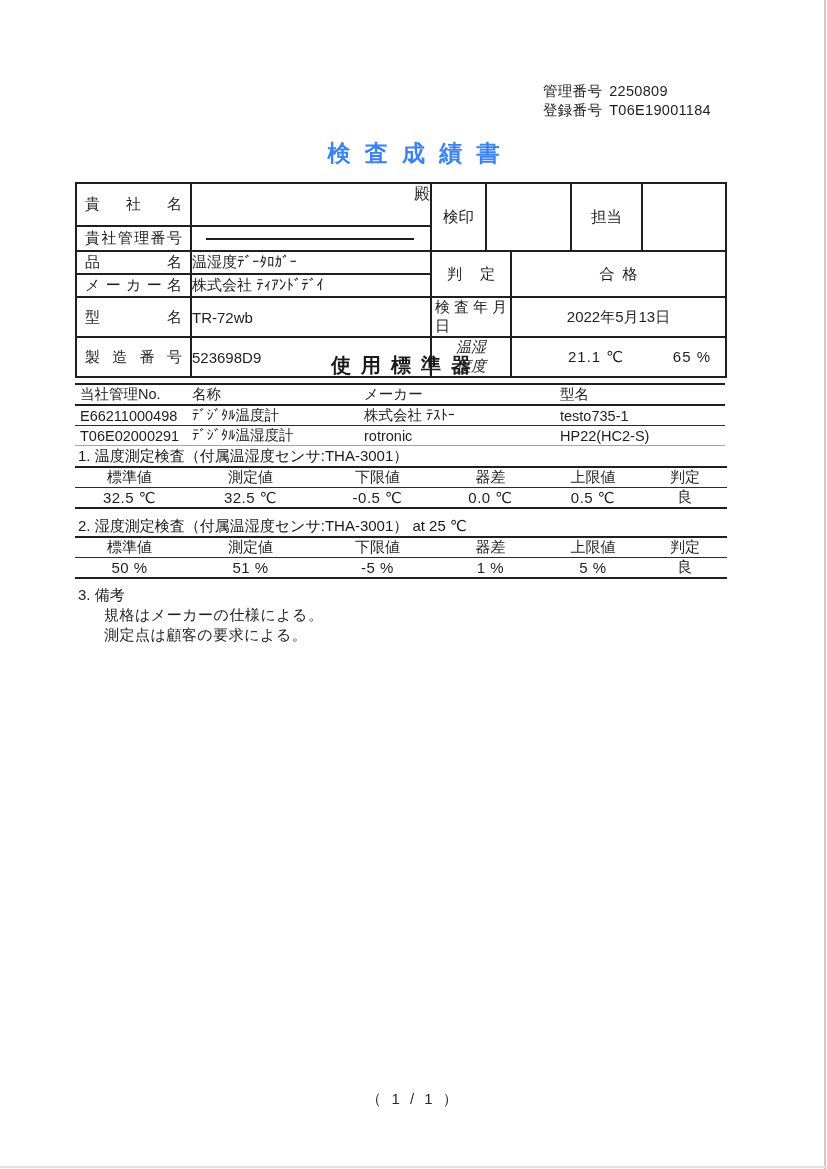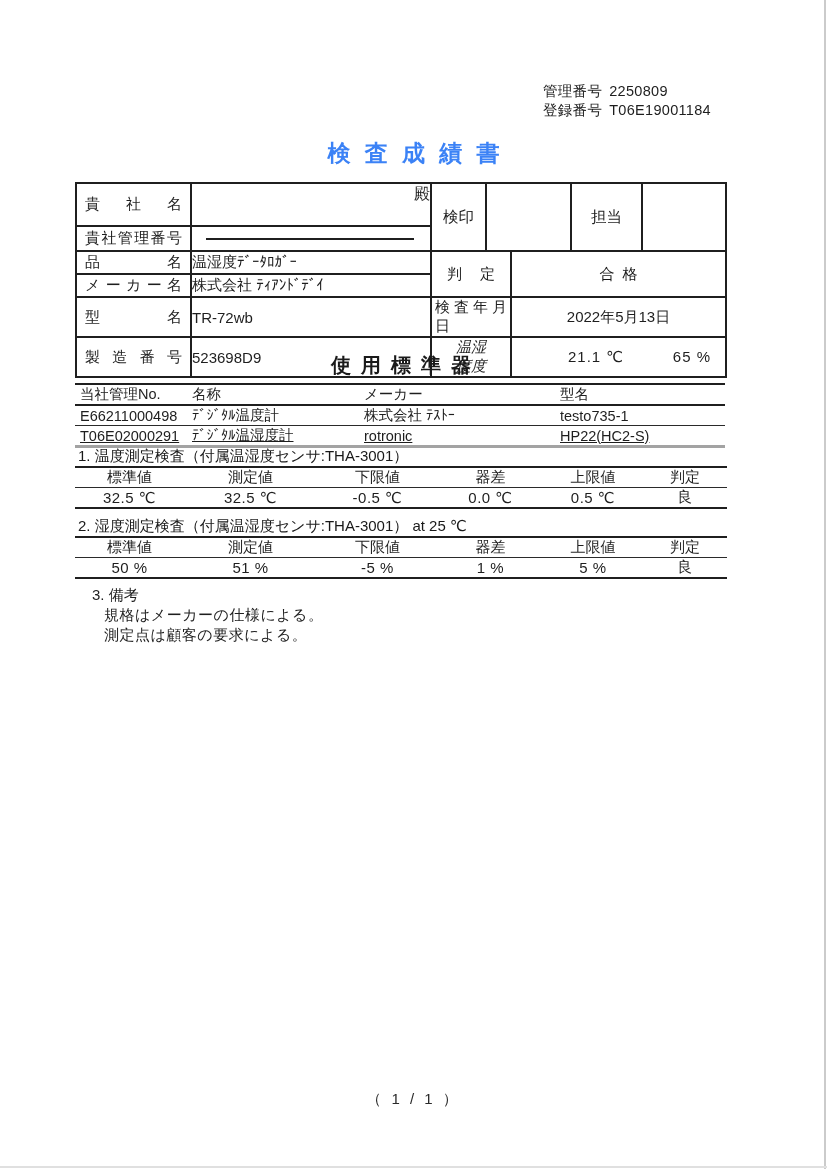--- a/index.html
+++ b/index.html
@@ -53,33 +53,33 @@
     position:absolute;left:75px;top:352px;width:652px;text-align:center;
     font-size:20px;font-weight:bold;letter-spacing:.5em;text-indent:.5em;color:#1a1a1a;
   }
   .std-table{position:absolute;left:75px;top:383px;width:650px;}
   .std-table th,.std-table td{
     font-size:14.5px;font-weight:normal;text-align:left;padding:0 0 0 5px;vertical-align:middle;
     white-space:nowrap;overflow:hidden;margin-top:16px;
   }
   .std-table thead th{border-top:2px solid #1f1f1f;border-bottom:2px solid #1f1f1f;height:18px;}
   .std-table tbody tr:first-child td{border-bottom:1.5px solid #2a2a2a;height:17px;}
-  .std-table tbody tr:last-child td{border-bottom:3px solid #a3a3a3;height:18px;text-decoration:underline;}
+  .std-table tbody tr:last-child td{border-bottom:1px solid #a3a3a3;height:18px;}
 
   
   .test-heading{position:absolute;left:78px;font-size:15px;white-space:nowrap;color:#191919;}
   .test-table{position:absolute;left:75px;width:652px;}
   .test-table th,.test-table td{
     font-size:15px;font-weight:normal;text-align:center;padding:0;vertical-align:middle;white-space:nowrap;
   }
   .test-table thead th{border-top:2px solid #1f1f1f;border-bottom:1.5px solid #2a2a2a;height:19px;}
   .test-table tbody td{border-bottom:2px solid #1f1f1f;height:19px;letter-spacing:.5px;}
 
   
-  .notes-heading{position:absolute;left:92px;top:586px;font-size:15px;}
+  .notes-heading{position:absolute;left:78px;top:586px;font-size:15px;}
   .note-line{position:absolute;left:104px;font-size:15px;letter-spacing:.5px;}
 
   
   .page-footer{position:absolute;left:0;top:1090px;width:100%;text-align:center;font-size:15px;letter-spacing:3px;color:#2a2a2a;}
 </style>
 </head>
 <body>
 
 <div class="page">
   <div class="scan-edge-right"></div>

